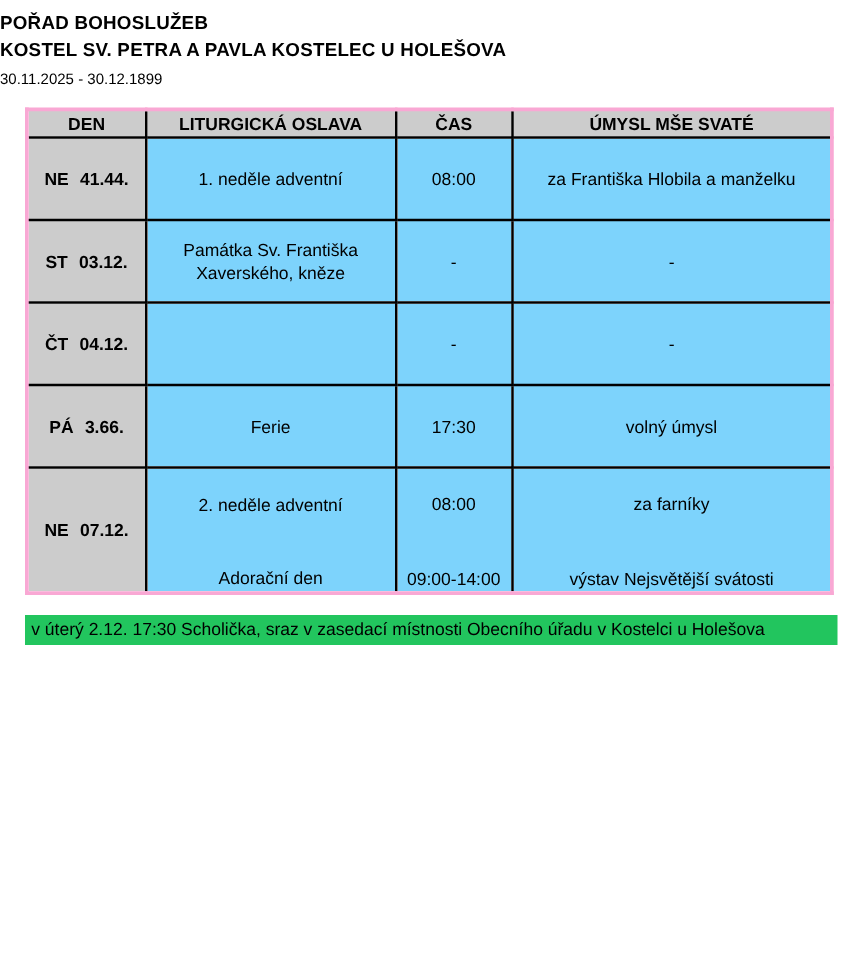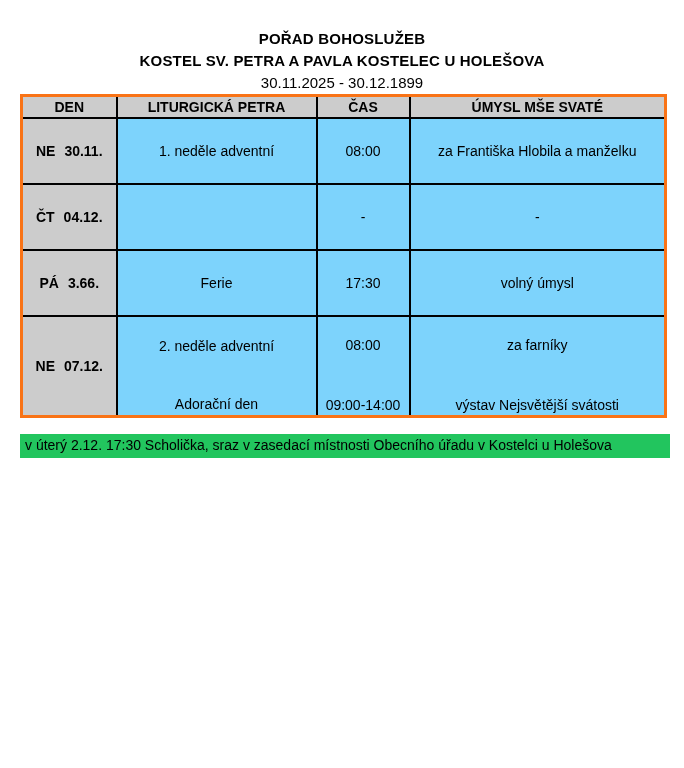--- a/index.html
+++ b/index.html
@@ -6,39 +6,38 @@
   .page {
     position: relative;
     width: 684px;
     height: 768px;
     background: #ffffff;
     font-family: "Liberation Sans", sans-serif;
     color: #000000;
     overflow: hidden;
   }
   .titles {
-    padding-top: 28px;
-    text-align: center;
+    padding-top: 8px;
     line-height: 22px;
   }
   .title-main, .title-church {
     font-size: 15px;
     font-weight: bold;
     letter-spacing: 0.2px;
   }
   .title-dates {
-    font-size: 15px;
+    font-size: 12px;
     font-weight: normal;
   }
   table.schedule {
     border-collapse: collapse;
-    margin: 0 0 0 20px;
+    margin: 12px 0 0 20px;
     width: 644px;
     table-layout: fixed;
-    border: 3px solid #f97316;
+    border: 3px solid #f9a8d4;
   }
   table.schedule th, table.schedule td {
     border: 2px solid #000000;
     padding: 0;
     font-size: 14px;
     text-align: center;
     vertical-align: middle;
     overflow: hidden;
   }
   table.schedule th {
@@ -91,31 +90,37 @@
   <table class="schedule">
     <colgroup>
       <col style="width:95px">
       <col style="width:200px">
       <col style="width:93px">
       <col style="width:256px">
     </colgroup>
     <thead>
       <tr>
         <th>DEN</th>
-        <th>LITURGICKÁ PETRA</th>
+        <th>LITURGICKÁ OSLAVA</th>
         <th>ČAS</th>
         <th>ÚMYSL MŠE SVATÉ</th>
       </tr>
     </thead>
     <tbody>
       <tr>
-        <td class="day-cell"><span>NE</span><span class="date-part">30.11.</span></td>
+        <td class="day-cell"><span>NE</span><span class="date-part">41.44.</span></td>
         <td class="celebration-cell">1. neděle adventní</td>
         <td>08:00</td>
         <td>za Františka Hlobila a manželku</td>
+      </tr>
+      <tr>
+        <td class="day-cell"><span>ST</span><span class="date-part">03.12.</span></td>
+        <td class="celebration-cell">Památka Sv. Františka Xaverského, kněze</td>
+        <td>-</td>
+        <td>-</td>
       </tr>
       <tr>
         <td class="day-cell"><span>ČT</span><span class="date-part">04.12.</span></td>
         <td class="celebration-cell"></td>
         <td>-</td>
         <td>-</td>
       </tr>
       <tr>
         <td class="day-cell"><span>PÁ</span><span class="date-part">3.66.</span></td>
         <td class="celebration-cell">Ferie</td>

